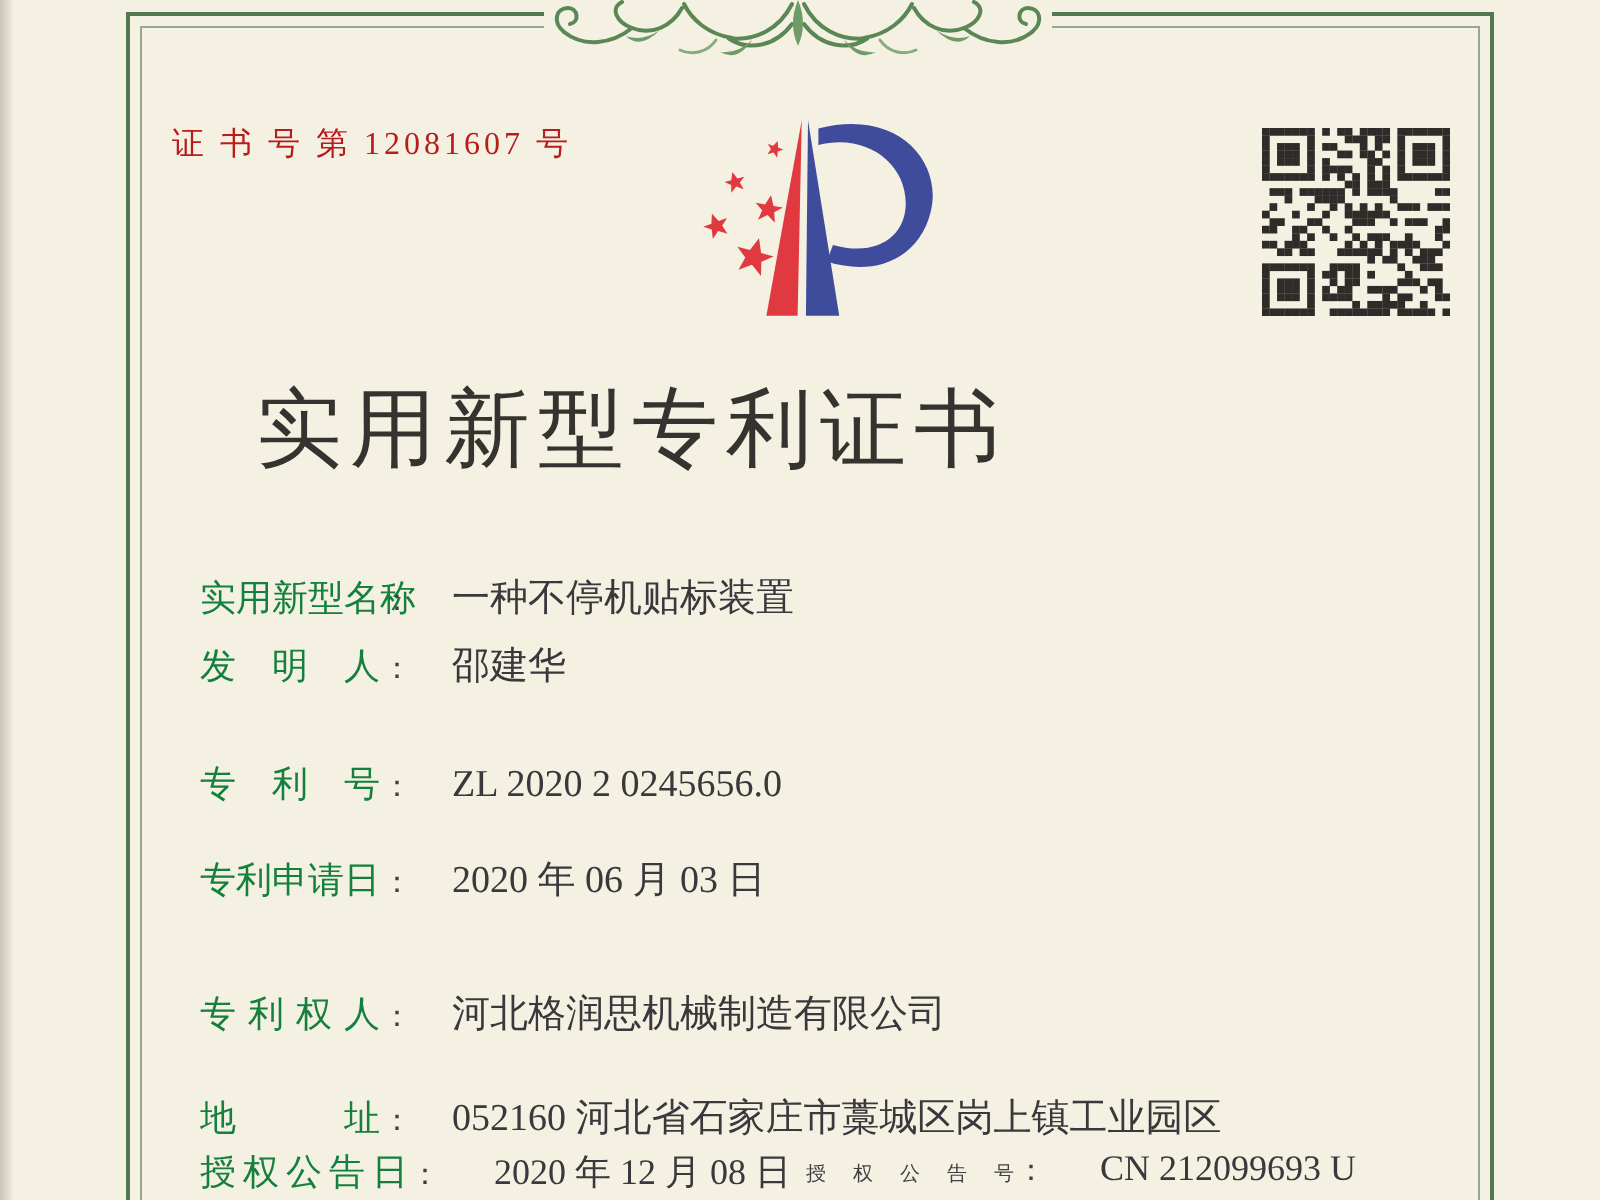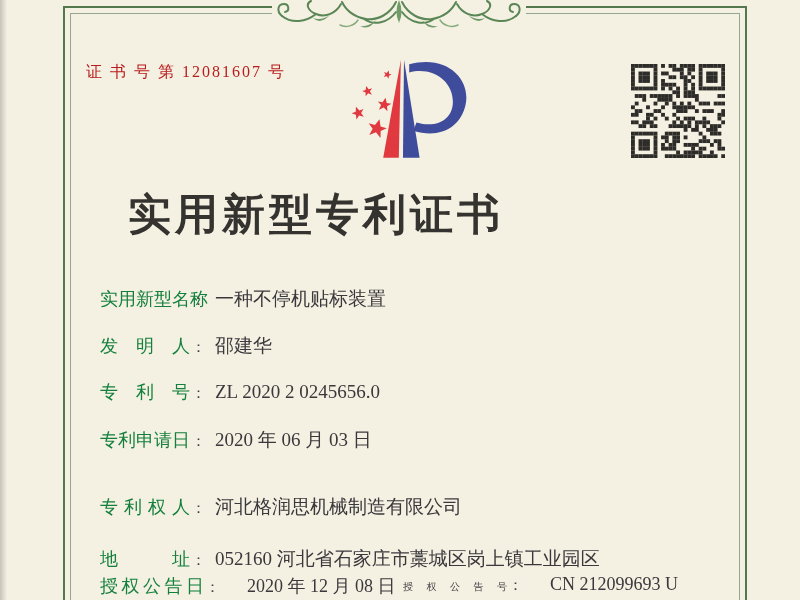--- a/index.html
+++ b/index.html
@@ -21,27 +21,27 @@
   .ornament{position:absolute;left:272px;top:0;width:254px;height:30px;background:#f4f1e2}
   .ornament svg{display:block}
   
   .cert-no{position:absolute;left:86px;top:62px;font-size:16px;letter-spacing:2px;color:#b91c1c}
   
   .logo{position:absolute;left:336px;top:58px;width:136px;height:104px}
   
   .qr{position:absolute;left:631px;top:64px;width:94px;height:94px}
   
   .title{position:absolute;left:0;top:186px;width:632px;text-align:center;
-    font-size:43px;font-weight:bold;letter-spacing:4px;color:#35332f}
+    font-size:43px;font-weight:normal;letter-spacing:4px;color:#35332f}
   
   .row{position:absolute;left:100px;white-space:nowrap}
   .lbl{display:inline-block;width:90px;font-size:18px;text-align:justify;
     text-align-last:justify;-moz-text-align-last:justify;vertical-align:baseline;color:#15803d}
   .colon{font-size:15px;margin-left:1px;color:#403e42}
-  .val{font-size:19px;margin-left:9px;color:#3a383c}
+  .val{font-size:19px;margin-left:20px;color:#3a383c}
   .footer-row .lbl{width:104px}
   .footer-row .val{font-size:18px;margin-left:27px}
   .footer-right{position:absolute;left:403px;top:574px;white-space:nowrap}
   .footer-right .lbl{display:inline-block;width:104px;font-size:10px;text-align:justify;
     text-align-last:justify;color:#403e42}
 </style>
 </head>
 <body>
 
 <div class="edge-shade"></div>
@@ -410,21 +410,21 @@
       <rect x="77.7" y="88.8" width="3.8" height="3.8"></rect>
       <rect x="81.4" y="88.8" width="3.8" height="3.8"></rect>
       <rect x="88.8" y="88.8" width="3.8" height="3.8"></rect>
     </svg></div>
 
 <div class="title">实用新型专利证书</div>
 
 <div class="row" style="top:286px">
   <span class="lbl">实用新型名称</span><span class="colon">：</span><span class="val">一种不停机贴标装置</span>
 </div>
-<div class="row" style="top:333px">
+<div class="row" style="top:320px">
   <span class="lbl">发明人</span><span class="colon">：</span><span class="val">邵建华</span>
 </div>
 <div class="row" style="top:380px">
   <span class="lbl">专利号</span><span class="colon">：</span><span class="val">ZL 2020 2 0245656.0</span>
 </div>
 <div class="row" style="top:427px">
   <span class="lbl">专利申请日</span><span class="colon">：</span><span class="val">2020 年 06 月 03 日</span>
 </div>
 <div class="row" style="top:494px">
   <span class="lbl">专利权人</span><span class="colon">：</span><span class="val">河北格润思机械制造有限公司</span>

